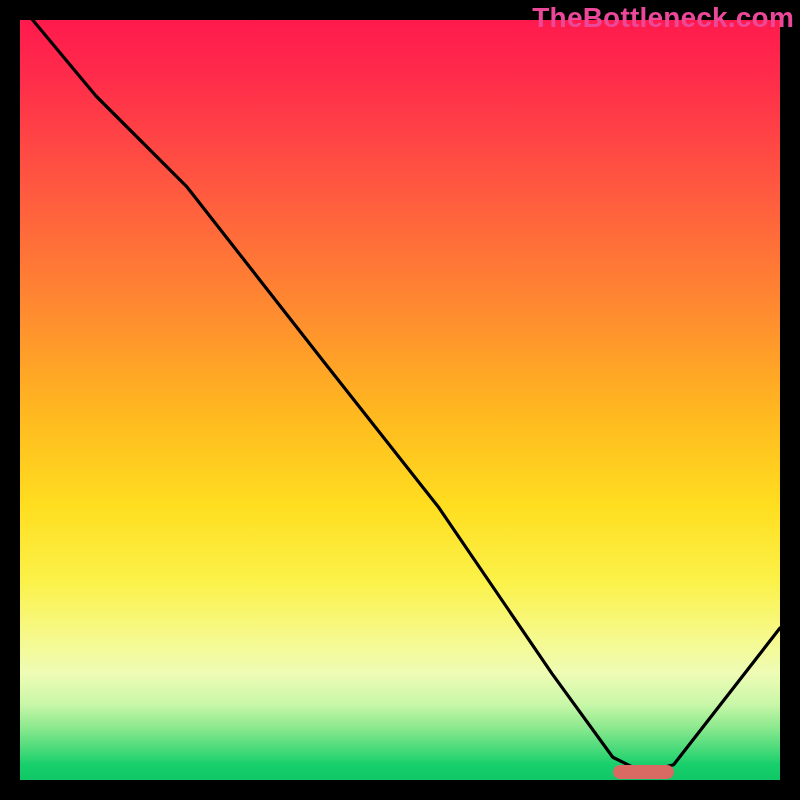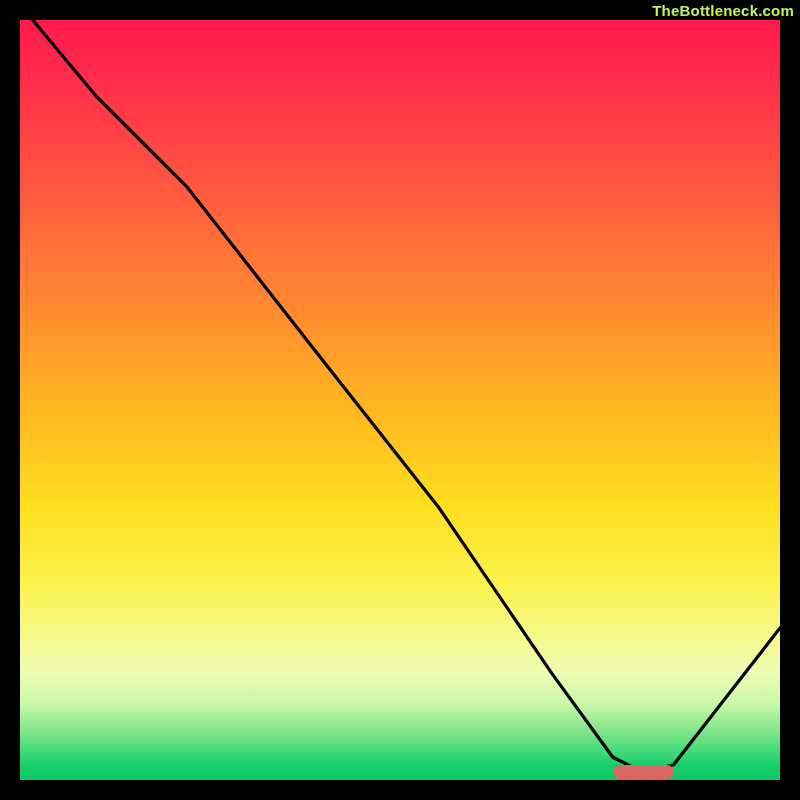--- a/index.html
+++ b/index.html
@@ -40,22 +40,22 @@
       #8ee98f 93%,
       #48da7a 96%,
       #17cf6b 98%,
       #0fc765 100%
     );
   }
   .watermark {
     position: absolute;
     top: 2px;
     right: 6px;
-    color: #bef264;
-    font-size: 15px;
+    color: #ec4899;
+    font-size: 28px;
     font-weight: 600;
     letter-spacing: 0.2px;
     user-select: none;
   }
   svg.curve {
     position: absolute;
     left: 0;
     top: 0;
     width: 760px;
     height: 760px;

